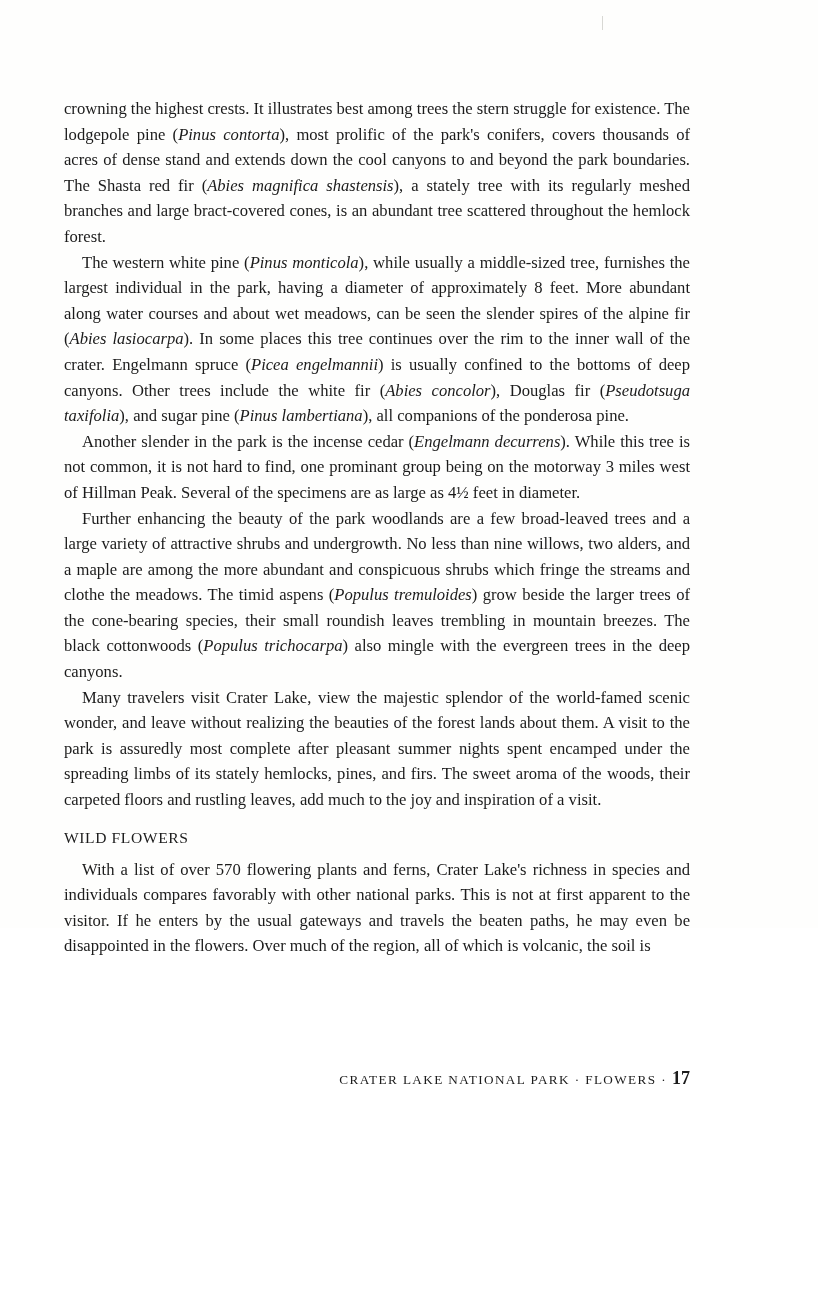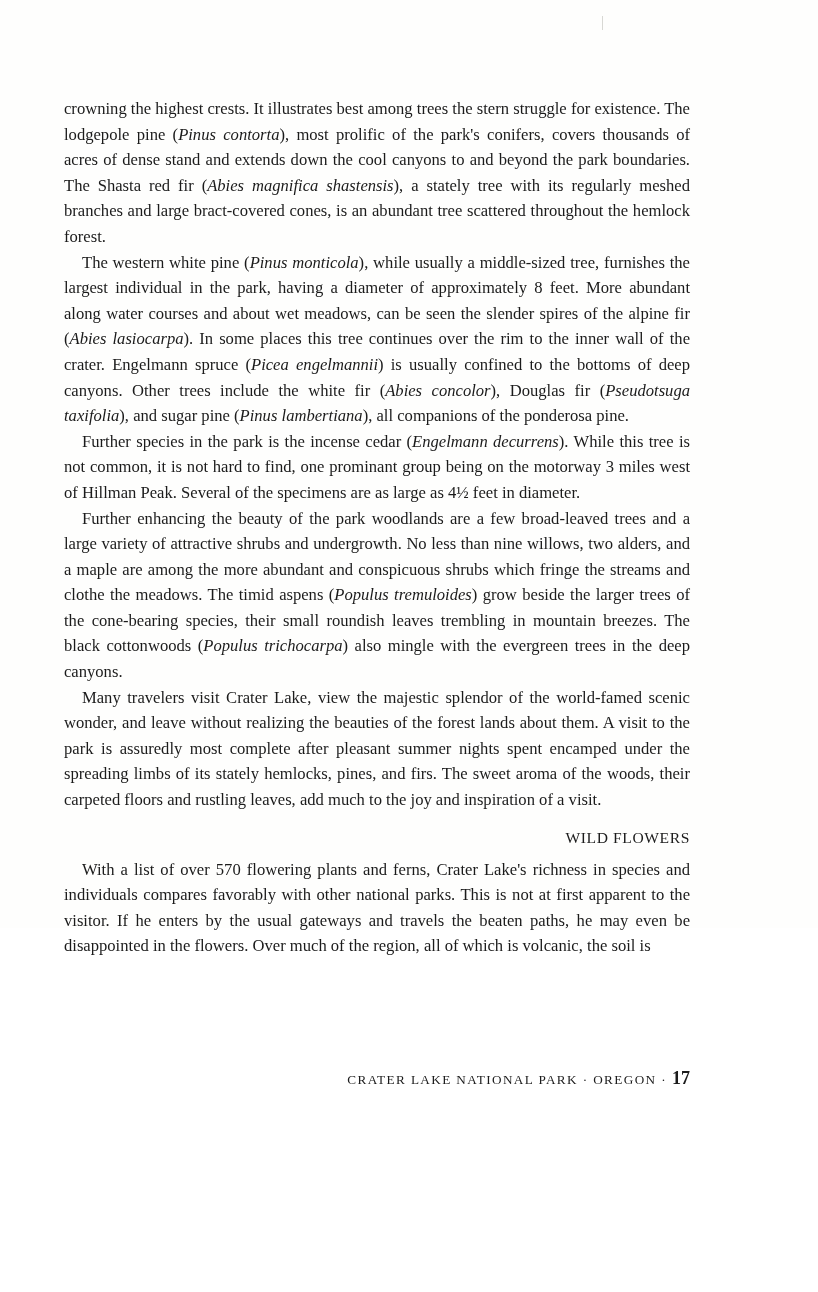--- a/index.html
+++ b/index.html
@@ -38,21 +38,21 @@
     hyphens: none;
   }
   p.para.indent {
     text-indent: 18px;
   }
   em {
     font-style: italic;
   }
   .section-head {
     margin: 14px 0 8px 0;
-    text-align: right;
+    text-align: left;
     font-size: 15.6px;
     letter-spacing: 0.6px;
     line-height: 22px;
   }
   .footer {
     position: absolute;
     left: 64px;
     top: 1068px;
     width: 626px;
     text-align: right;
@@ -76,25 +76,25 @@
 </style>
 </head>
 <body>
 
 <div class="page">
   <div class="tickmark"></div>
 
   <div class="content">
     <p class="para" id="p1"><span>crowning the highest crests.  It illustrates best among trees the stern struggle for existence.  The lodgepole pine (</span><em>Pinus contorta</em><span>), most prolific of the park's conifers, covers thousands of acres of dense stand and extends down the cool canyons to and beyond the park boundaries.  The Shasta red fir (</span><em>Abies magnifica shastensis</em><span>), a stately tree with its regularly meshed branches and large bract-covered cones, is an abundant tree scattered throughout the hemlock forest.</span></p>
     <p class="para indent" id="p2"><span>The western white pine (</span><em>Pinus monticola</em><span>), while usually a middle-sized tree, furnishes the largest individual in the park, having a diameter of approximately 8 feet.  More abundant along water courses and about wet meadows, can be seen the slender spires of the alpine fir (</span><em>Abies lasiocarpa</em><span>). In some places this tree continues over the rim to the inner wall of the crater.  Engelmann spruce (</span><em>Picea engelmannii</em><span>) is usually confined to the bottoms of deep canyons.  Other trees include the white fir (</span><em>Abies concolor</em><span>), Douglas fir (</span><em>Pseudotsuga taxifolia</em><span>), and sugar pine (</span><em>Pinus lambertiana</em><span>), all companions of the ponderosa pine.</span></p>
-    <p class="para indent" id="p3"><span>Further species in the park is the incense cedar (</span><em>Engelmann decurrens</em><span>). While this tree is not common, it is not hard to find, one prominant group being on the motorway 3 miles west of Hillman Peak.  Several of the specimens are as large as 4½ feet in diameter.</span></p>
+    <p class="para indent" id="p3"><span>Another slender in the park is the incense cedar (</span><em>Engelmann decurrens</em><span>). While this tree is not common, it is not hard to find, one prominant group being on the motorway 3 miles west of Hillman Peak.  Several of the specimens are as large as 4½ feet in diameter.</span></p>
     <p class="para indent" id="p4"><span>Further enhancing the beauty of the park woodlands are a few broad-leaved trees and a large variety of attractive shrubs and undergrowth. No less than nine willows, two alders, and a maple are among the more abundant and conspicuous shrubs which fringe the streams and clothe the meadows.  The timid aspens (</span><em>Populus tremuloides</em><span>) grow beside the larger trees of the cone-bearing species, their small roundish leaves trembling in mountain breezes.  The black cottonwoods (</span><em>Populus trichocarpa</em><span>) also mingle with the evergreen trees in the deep canyons.</span></p>
     <p class="para indent" id="p5"><span>Many travelers visit Crater Lake, view the majestic splendor of the world-famed scenic wonder, and leave without realizing the beauties of the forest lands about them.  A visit to the park is assuredly most complete after pleasant summer nights spent encamped under the spreading limbs of its stately hemlocks, pines, and firs.  The sweet aroma of the woods, their carpeted floors and rustling leaves, add much to the joy and inspiration of a visit.</span></p>
 
     <div class="section-head">WILD FLOWERS</div>
 
     <p class="para indent" id="p6"><span>With a list of over 570 flowering plants and ferns, Crater Lake's richness in species and individuals compares favorably with other national parks. This is not at first apparent to the visitor.  If he enters by the usual gateways and travels the beaten paths, he may even be disappointed in the flowers.  Over much of the region, all of which is volcanic, the soil is</span></p>
   </div>
 
   <div class="footer">
-    <span>CRATER LAKE NATIONAL PARK · OREGON ·</span><span class="pagenum">17</span>
+    <span>CRATER LAKE NATIONAL PARK · FLOWERS ·</span><span class="pagenum">17</span>
   </div>
 </div>
 
 </body></html>

